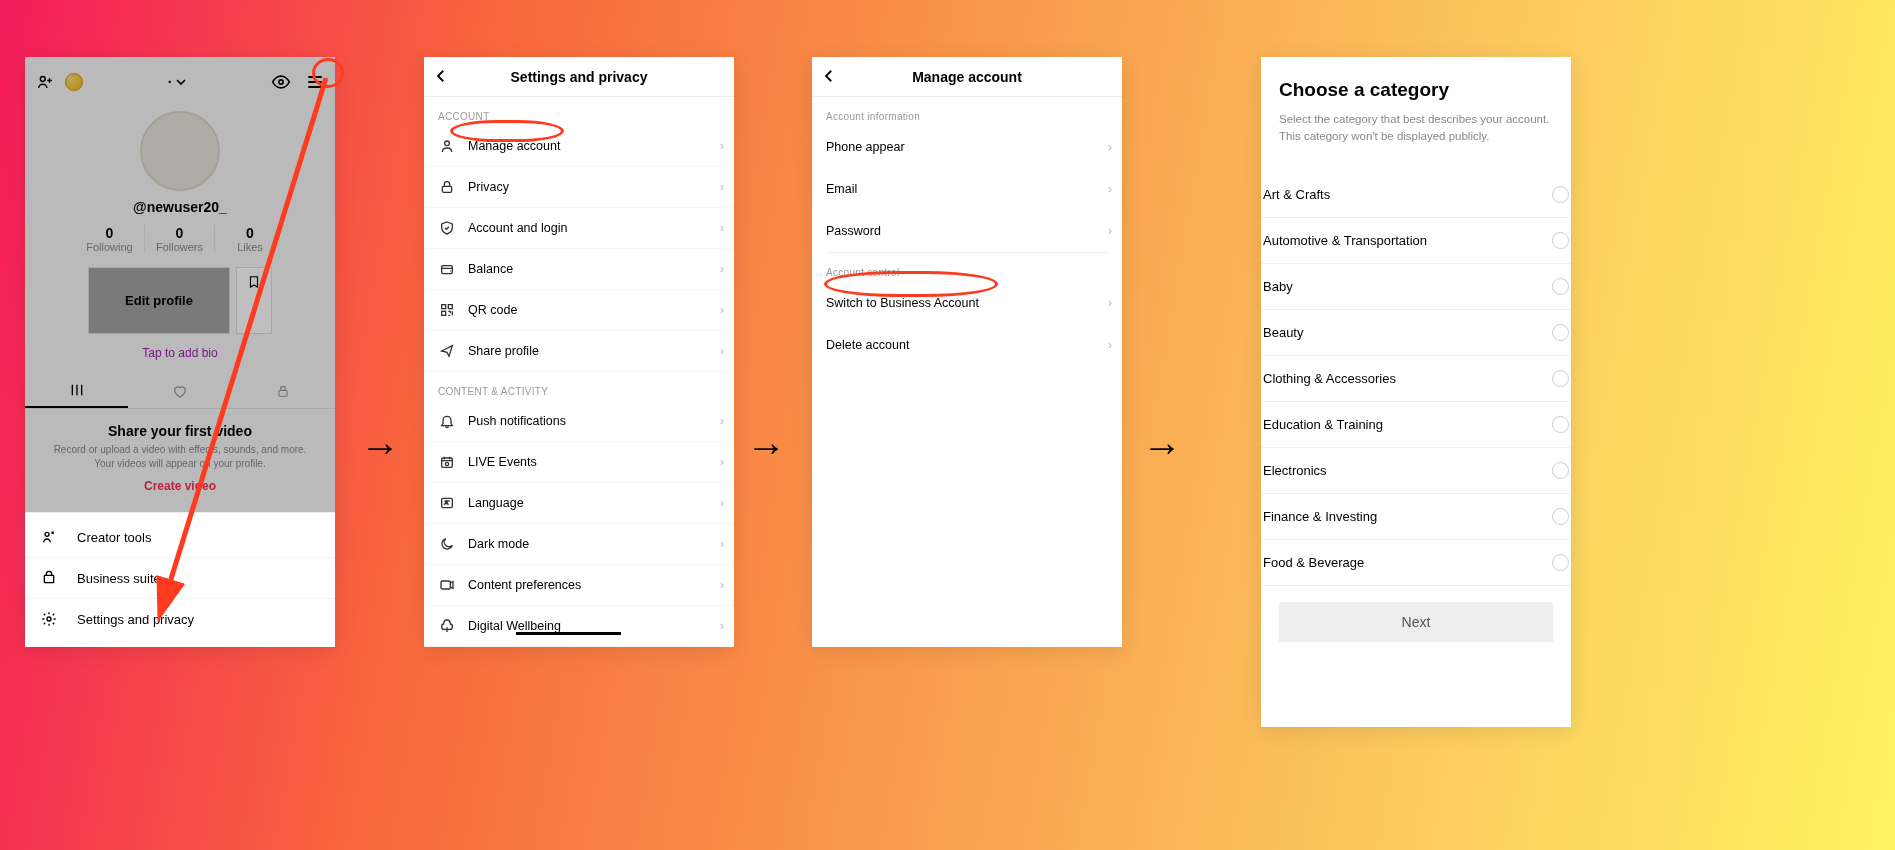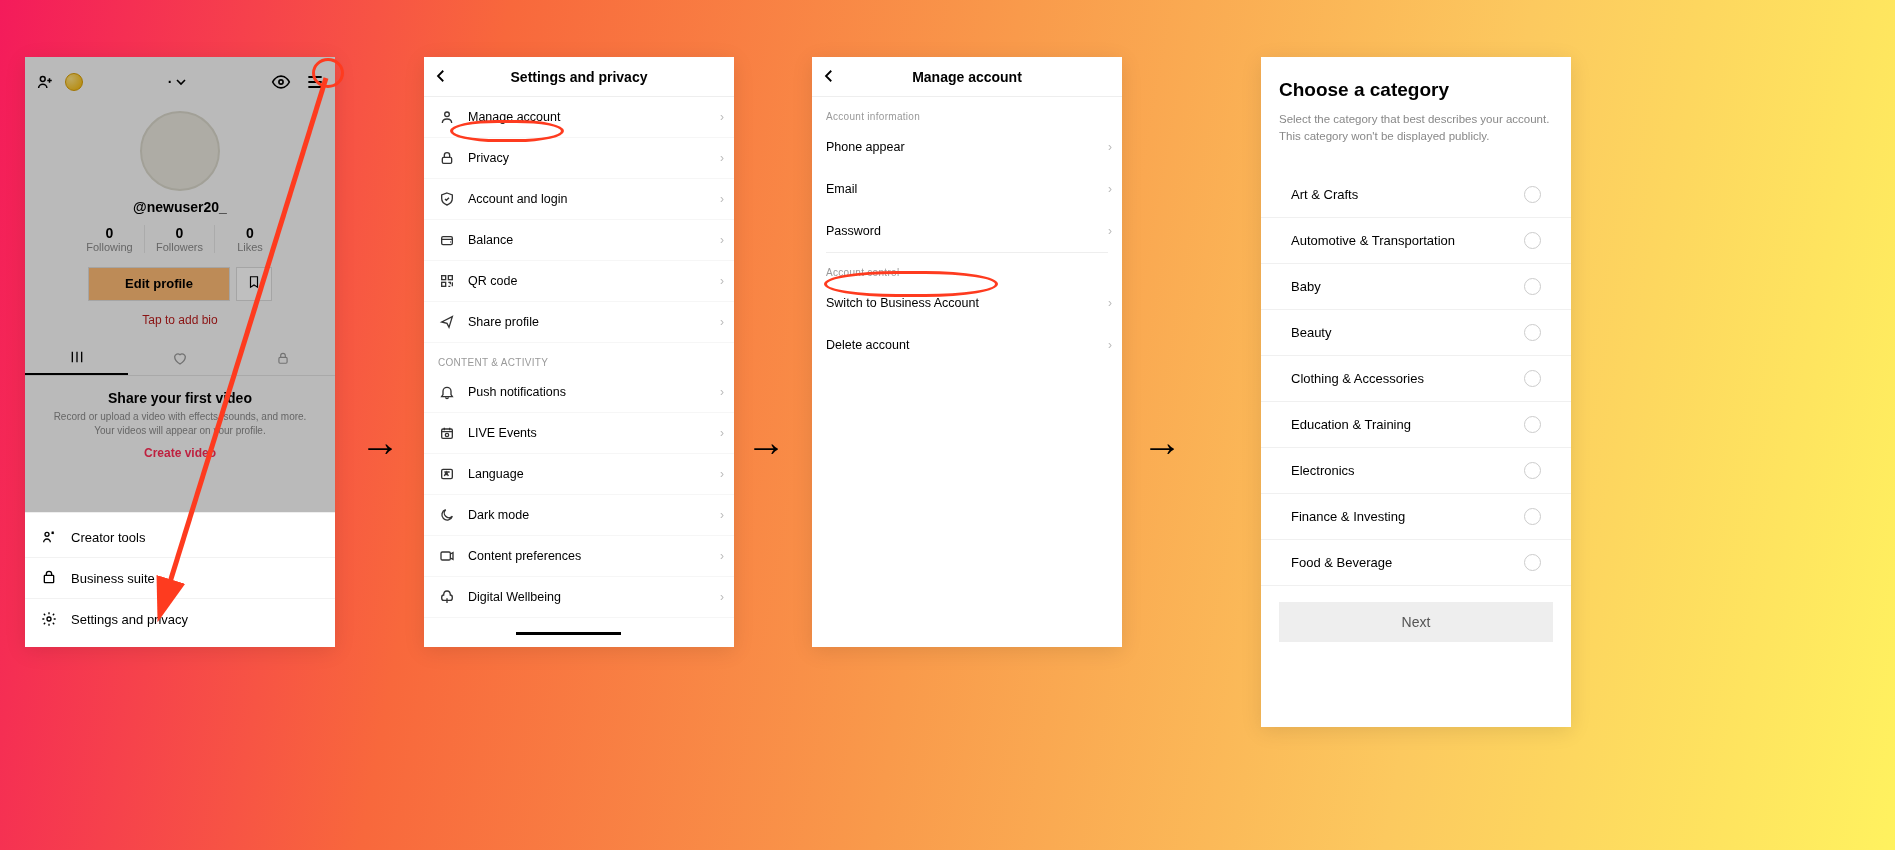--- a/index.html
+++ b/index.html
@@ -29,58 +29,58 @@
   .s1-name { font-size:14px; font-weight:600; display:flex; align-items:center; gap:4px;}
   .s1-right { display:flex; gap:14px; align-items:center;}
   .avatar { width:80px; height:80px; border-radius:50%; background:#e8e6dc; border:2px solid #d8d6ca; margin:12px auto 8px;}
   .handle { text-align:center; font-weight:600; font-size:14px;}
   .stats { display:flex; justify-content:center; margin-top:10px; gap:0;}
   .stat { width:70px; text-align:center; border-right:1px solid #e5e5e5; }
   .stat:last-child{border-right:none;}
   .stat .n { font-weight:700; font-size:14px;}
   .stat .l { font-size:11px; color:#888;}
   .editrow { display:flex; justify-content:center; gap:6px; margin-top:14px;}
-  .btn-edit { border:1px solid #ddd; font-size:13px; font-weight:600; padding:8px 36px; background:#fdba74;}
+  .btn-edit { border:1px solid #ddd; font-size:13px; font-weight:600; padding:25px 36px; background:#a3a3a3;}
   .btn-bm { border:1px solid #ddd; padding:6px 10px; background:#fff; }
-  .bio { text-align:center; font-size:12px; color:#b91c1c; margin-top:12px;}
+  .bio { text-align:center; font-size:12px; color:#a21caf; margin-top:12px;}
   .tabs { display:flex; border-bottom:1px solid #e2e2e2; margin-top:14px;}
   .tab { flex:1; display:flex; justify-content:center; align-items:center; height:34px; color:#888;}
   .tab.active { border-bottom:2px solid #000; color:#000;}
   .sharevid { text-align:center; padding:14px 28px 10px; }
   .sharevid .t { font-weight:700; font-size:14px; margin-bottom:4px;}
   .sharevid .d { font-size:10px; color:#888; line-height:1.4;}
   .sharevid .cv { font-size:12px; color:#fe2c55; font-weight:600; margin-top:8px;}
   .complete { padding:10px 12px 0;}
   .complete .t { font-weight:700; font-size:13px;}
   .complete .c { font-size:10px;}
   .complete .c .r{ color:#fe2c55; font-weight:600;}
   .cards { display:flex; gap:8px; margin-top:8px;}
   .card { flex:1; height:34px; display:flex; align-items:center; justify-content:center; background:#fff; border:1px solid #eee; font-size:14px;}
   .sheet { position:absolute; bottom:0; left:0; right:0; background:#fff; z-index:5; padding:4px 0 8px; border-top:1px solid #eee;}
-  .sheet-row { display:flex; align-items:center; gap:14px; padding:12px 16px; font-size:13px;}
+  .sheet-row { display:flex; align-items:center; gap:20px; padding:12px 16px; font-size:13px;}
   .sheet-row + .sheet-row { border-top:1px solid #f2f2f2;}
   
   .hdr { height:40px; display:flex; align-items:center; justify-content:center; border-bottom:1px solid #eee; position:relative; font-weight:700; font-size:14px;}
   .hdr .back { position:absolute; left:8px; top:10px;}
   .sect { font-size:10px; color:#999; padding:14px 14px 4px; letter-spacing:0.3px;}
   .row { display:flex; align-items:center; gap:12px; padding:12px 14px; font-size:12.5px; position:relative; border-bottom:1px solid #f6f6f6;}
   .row .chev{ position:absolute; right:10px; color:#bbb; font-size:12px;}
   .row .icn{ width:18px; color:#333; display:flex; align-items:center; justify-content:center;}
   
   #s2 { top:57px; left:424px; height:590px;}
   
   #s3 { top:57px; left:812px; height:590px;}
   #s3 .row { padding:14px 14px; border-bottom:none;}
   #s3 .divider { height:1px; background:#eee; margin:0 14px;}
   
   #s4 { top:57px; left:1261px; height:670px;}
   .s4-head { padding:22px 18px 0;}
   .s4-head h2{ margin:0 0 10px; font-size:19px; font-weight:700;}
   .s4-head p{ margin:0; font-size:11.5px; color:#888; line-height:1.5;}
-  .cat-row { display:flex; align-items:center; justify-content:space-between; padding:14px 30px; border-bottom:1px solid #f0f0f0; font-size:13px;}
+  .cat-row { display:flex; align-items:center; justify-content:space-between; padding:14px 2px; border-bottom:1px solid #f0f0f0; font-size:13px;}
   .radio { width:17px; height:17px; border-radius:50%; border:1.5px solid #ccc;}
   .next { margin:16px 18px 0; background:#eee; color:#555; text-align:center; padding:12px 0; font-size:14px;}
   
   .arrow { position:absolute; font-size:40px; font-weight:700; color:#000; top:420px; }
   #a1{ left:360px;} #a2{ left:746px;} #a3{ left:1142px;}
   
   .ring { position:absolute; border:3px solid #fe3b1f; border-radius:50%; z-index:10; pointer-events:none;}
   #ring-menu{ top:58px; left:312px; width:32px; height:30px;}
   #ring-manage{ position:absolute; top:120px; left:450px; width:114px; height:22px; border-radius:50%/60%;}
   #ring-switch{ position:absolute; top:271px; left:824px; width:174px; height:26px; border-radius:50%/60%;}
@@ -202,20 +202,21 @@
 
 <div class="phone" id="s2">
   <div class="hdr">
     <span class="back">
       <svg width="18" height="18" viewBox="0 0 24 24" stroke="#000" stroke-width="2.4" fill="none">
           <path d="M15 5l-7 7 7 7"></path>
         </svg>
     </span>
     <span>Settings and privacy</span>
   </div>
+  <div class="sect">ACCOUNT</div>
   <div id="s2-acct">
       <div class="row">
         <span class="icn">
           <svg width="16" height="16" viewBox="0 0 24 24" fill="none" stroke="#333" stroke-width="2">
             <circle cx="12" cy="8" r="3.5"></circle>
             <path d="M5 21c0-4 3-6 7-6s7 2 7 6"></path>
           </svg>
         </span>
         <span>Manage account</span>
         <span class="chev">›</span>

